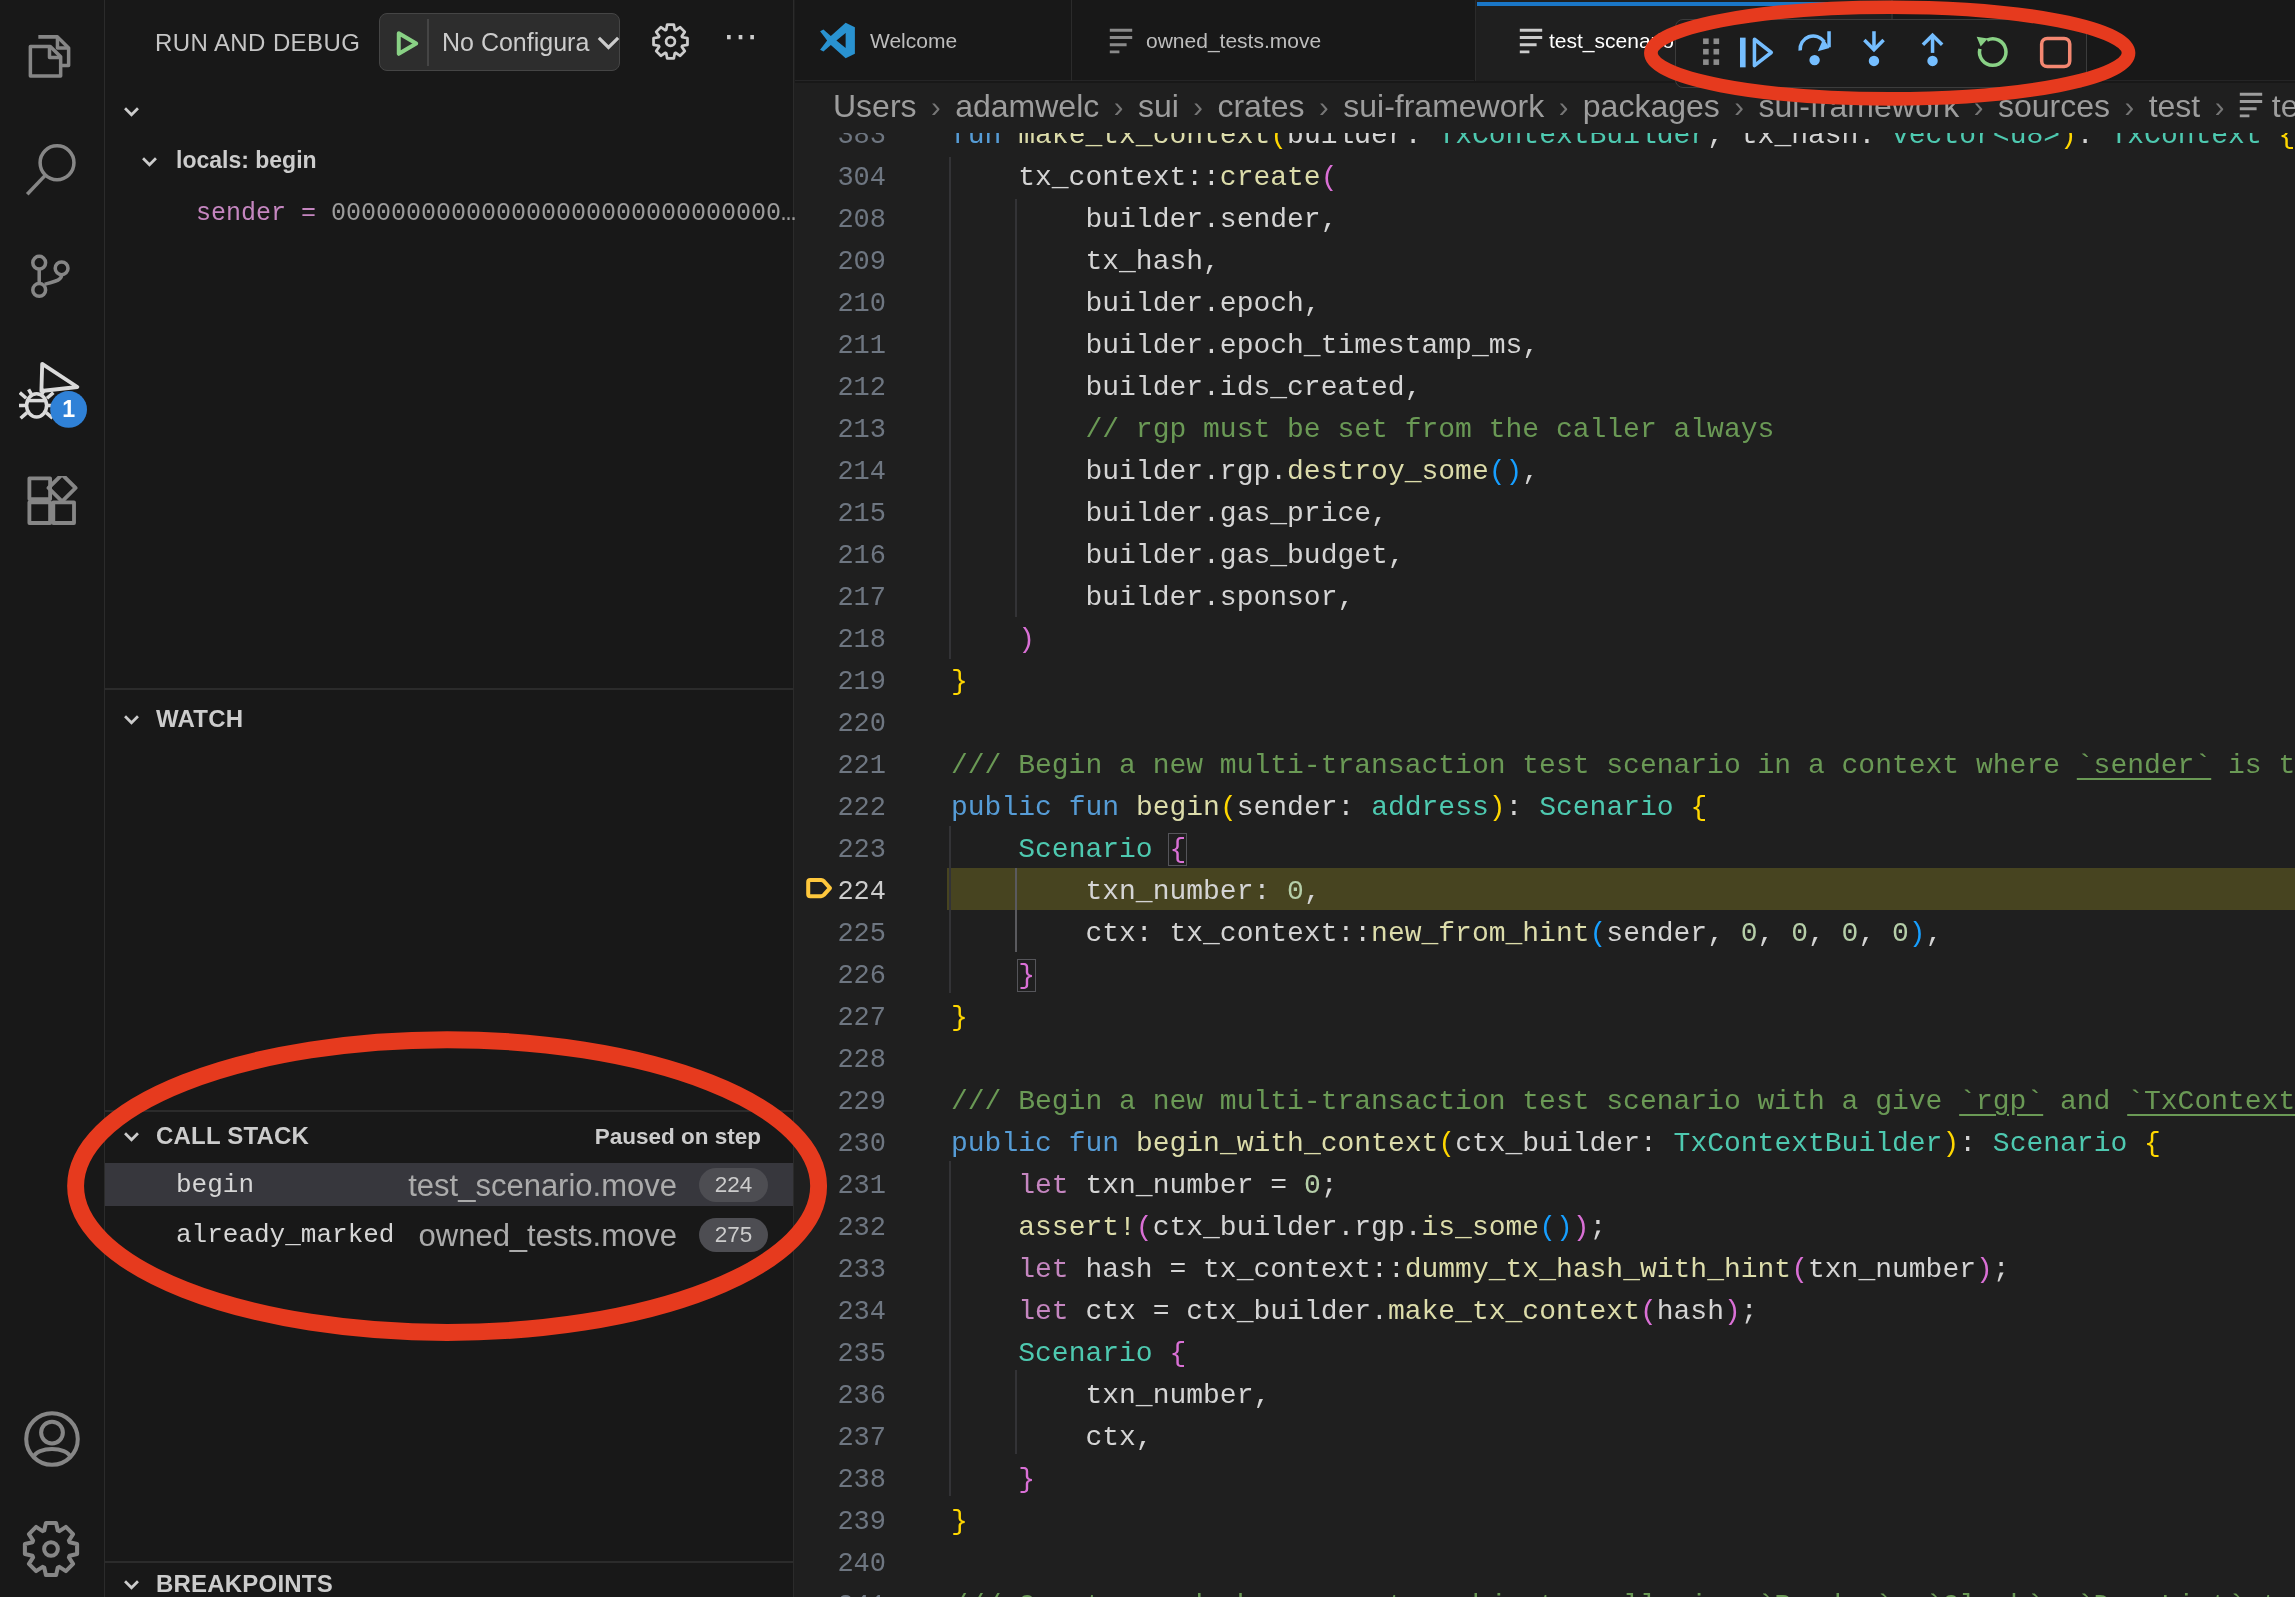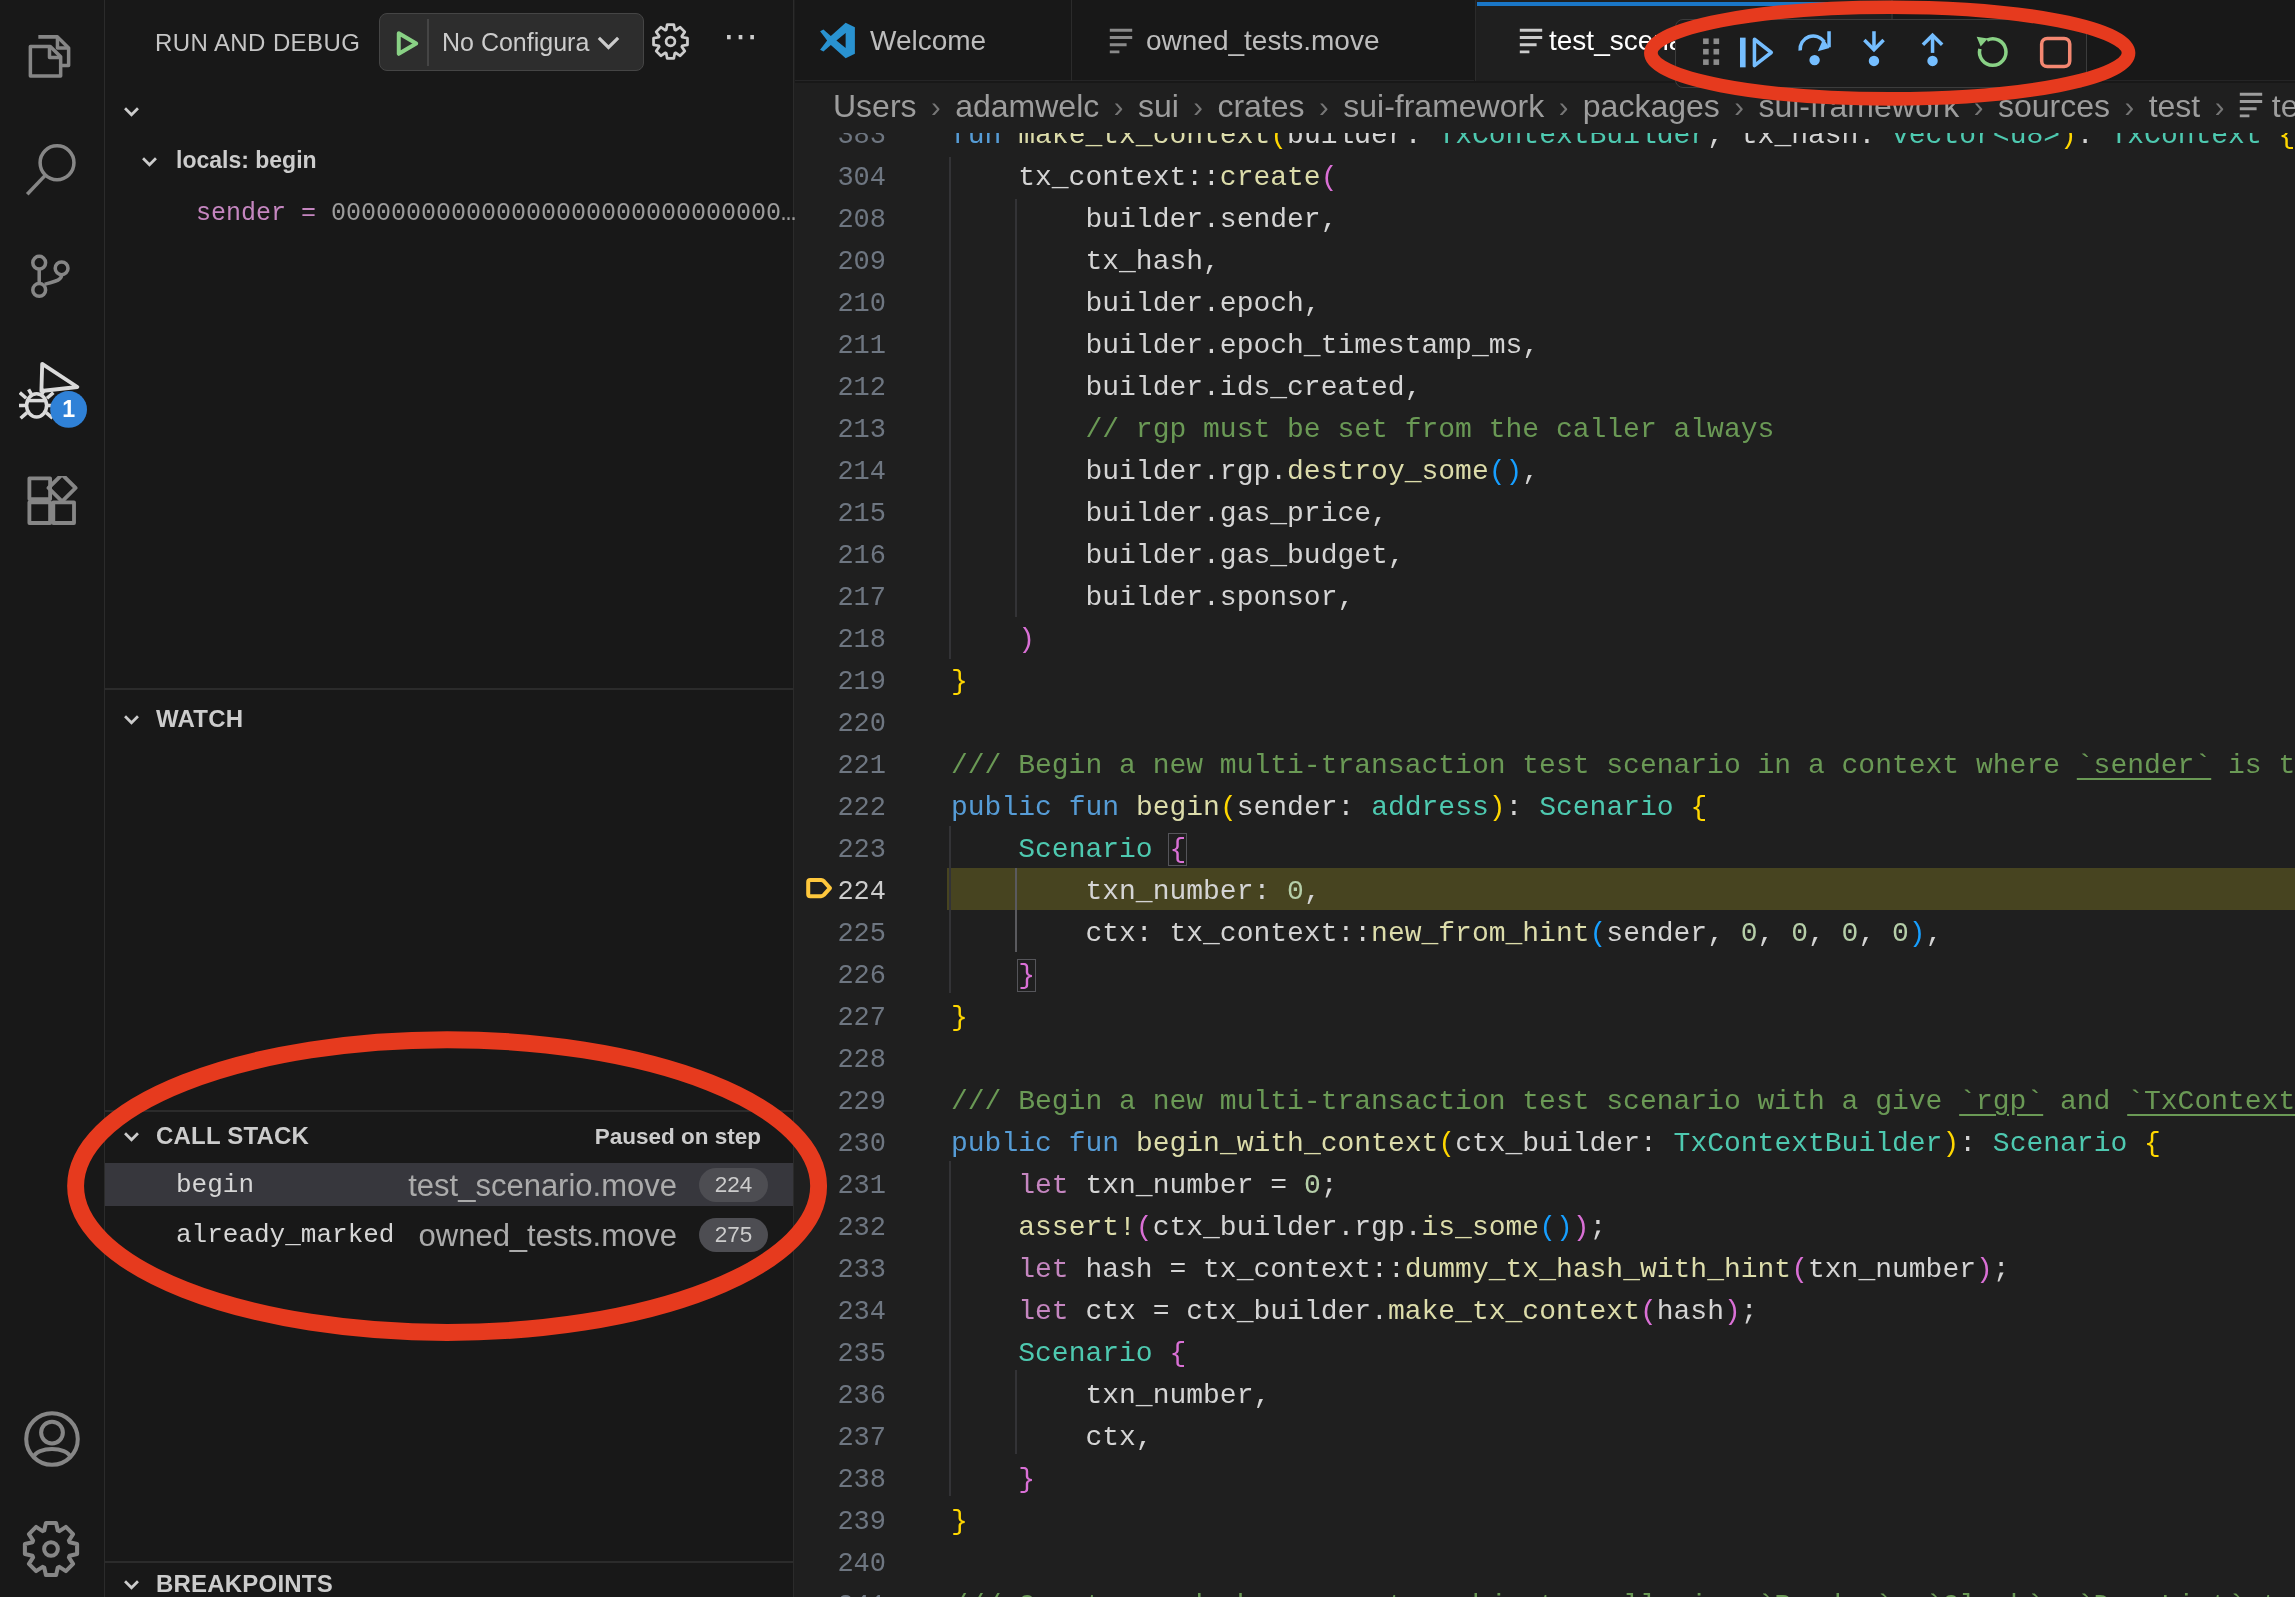--- a/index.html
+++ b/index.html
@@ -16,21 +16,21 @@
 #sidebar { left:105px; top:0; width:689px; height:1597px; background:#181818;
   border-right:1.6px solid #2b2b2b; z-index:5; color:#cccccc; }
 .sep { position:absolute; left:0; width:689px; height:1.6px; background:#2b2b2b; }
 .sechdr { position:absolute; left:0; width:688px; font-size:24px; font-weight:700;
   color:#cccccc; letter-spacing:0.2px; }
 .chev { position:absolute; width:21px; height:21px; }
 
 
 #tabbar { left:795px; top:0; width:1500px; height:83px; background:#181818; z-index:6; }
 .tab { position:absolute; top:0; height:81px; background:#181818; }
-.tabtxt { position:absolute; top:0; line-height:81px; font-size:28px; color:#bdbdbd; }
+.tabtxt { position:absolute; top:0; line-height:81px; font-size:21px; color:#bdbdbd; }
 #breadcrumb { left:795px; top:83px; width:1500px; height:50px; background:#1f1f1f;
   z-index:6; color:#9d9d9d; font-size:32px; line-height:47px; white-space:pre; overflow:hidden; }
 .bsep { color:#767676; font-size:29px; padding:0 5.6px; }
 
 
 #editor { left:795px; top:0px; width:1500px; height:1597px; background:#1f1f1f; z-index:1; overflow:hidden;}
 #gutter { position:absolute; left:0px; top:115px; width:91px; text-align:right;
   font-family:"Liberation Mono", monospace; font-size:27px; line-height:42px; color:#6e7681; }
 #code { position:absolute; left:156px; top:115px; font-family:"Liberation Mono", monospace;
   font-size:28px; line-height:42px; color:#d4d4d4; white-space:pre; }
@@ -241,21 +241,21 @@
       </g>
     </svg>
     <svg class="abs" style="left:22px; top:1520px;" width="58" height="58" viewBox="0 0 72 72">
       <path d="M27.6 13.0 L29.7 3.6 L42.3 3.6 L44.4 13.0 L46.4 13.8 L54.5 8.6 L63.4 17.5 L58.2 25.6 L59.0 27.6 L68.4 29.7 L68.4 42.3 L59.0 44.4 L58.2 46.4 L63.4 54.5 L54.5 63.4 L46.4 58.2 L44.4 59.0 L42.3 68.4 L29.7 68.4 L27.6 59.0 L25.6 58.2 L17.5 63.4 L8.6 54.5 L13.8 46.4 L13.0 44.4 L3.6 42.3 L3.6 29.7 L13.0 27.6 L13.8 25.6 L8.6 17.5 L17.5 8.6 L25.6 13.8 Z" fill="none" stroke="#868686" stroke-width="5" stroke-linejoin="round"></path>
       <circle cx="36" cy="36" r="8.5" fill="none" stroke="#868686" stroke-width="5"></circle>
     </svg>
   </div>
   <div id="sidebar" class="abs">
 
     <div class="abs" style="left:50px; top:29px; font-size:24px; color:#c5c5c5; letter-spacing:0.4px;">RUN AND DEBUG</div>
-    <div class="abs" style="left:274px; top:13px; width:265px; height:58px; background:#2d2d2d; border:1.6px solid #454545; border-radius:8px;">
+    <div class="abs" style="left:274px; top:13px; width:241px; height:58px; background:#2d2d2d; border:1.6px solid #454545; border-radius:8px;">
       <svg class="abs" style="left:13.7px; top:14.5px;" width="27" height="29" viewBox="0 0 34 36">
         <path d="M6 5 L28 18 L6 31 Z" fill="none" stroke="#89d185" stroke-width="5" stroke-linejoin="round"></path>
       </svg>
       <div class="abs" style="left:47px; top:4.8px; width:1.6px; height:47px; background:#454545;"></div>
       <div class="abs" style="left:62px; top:0; line-height:56px; font-size:25px; color:#cccccc;">No Configur<span style="letter-spacing:-3.2px;">a</span></div>
       <svg class="abs" style="left:214px; top:19.3px;" width="29" height="19.3" viewBox="0 0 36 24">
         <path d="M6 6 L18 18 L30 6" fill="none" stroke="#cccccc" stroke-width="4"></path>
       </svg>
     </div>
     <svg class="abs" style="left:547px; top:23px;" width="37" height="37" viewBox="0 0 46 46">

